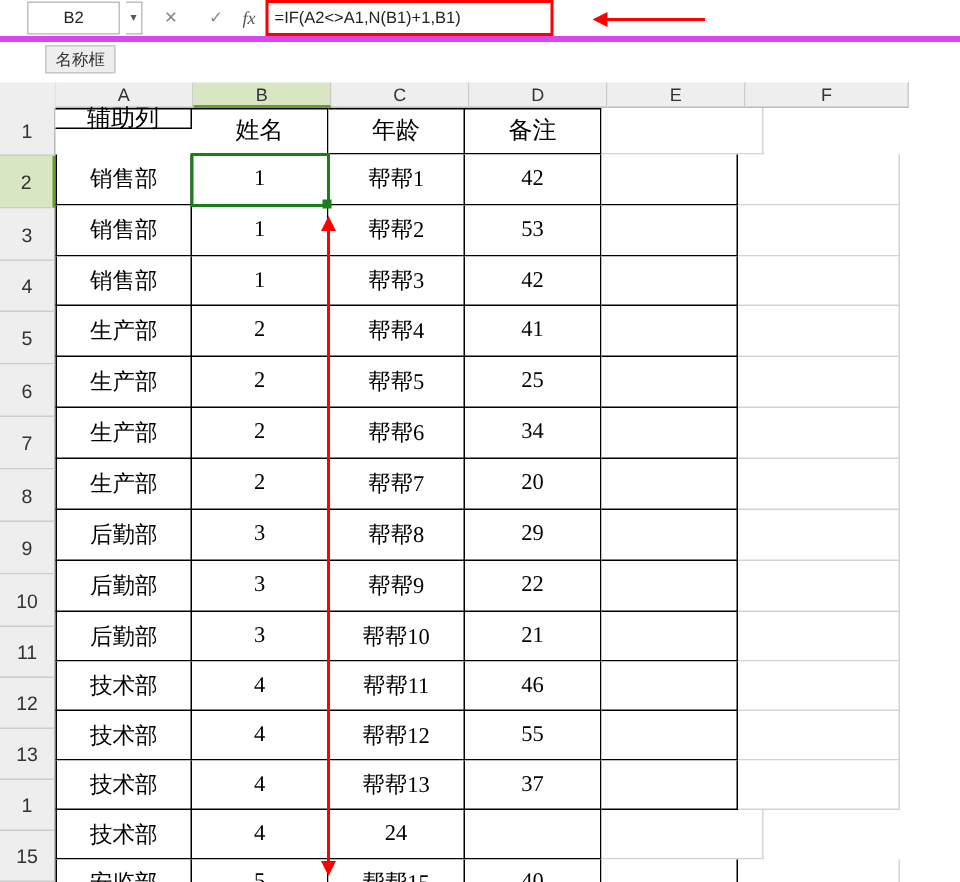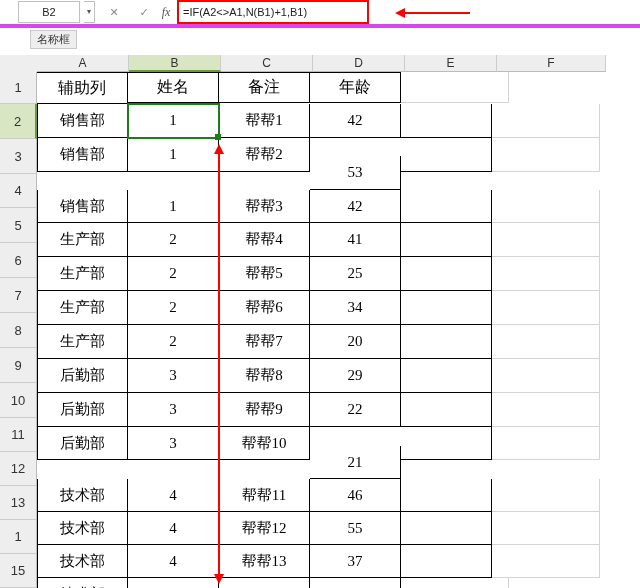--- a/index.html
+++ b/index.html
@@ -93,39 +93,39 @@
         <div class="rowh" style="height: 34px;">10</div>
         <div class="rowh" style="height: 33px;">11</div>
         <div class="rowh" style="height: 33px;">12</div>
         <div class="rowh" style="height: 33px;">13</div>
         <div class="rowh" style="height: 33px;">1</div>
         <div class="rowh" style="height: 33px;">15</div>
       </div>
 
     <div class="grid" id="grid">
         <div class="row header">
-          <div class="cell wB bthick-t bthick-b bthick-r" style="height: 32px;">辅助列</div>
+          <div class="cell wB bthick-t bthick-b bthick-r" style="height: 14px;">辅助列</div>
           <div class="cell wC bthick-t bthick-b bthick-r" style="height: 31px;">姓名</div>
+          <div class="cell wD bthick-t bthick-b bthick-r" style="height: 31px;">年龄</div>
           <div class="cell wE bthick-t bthick-b bthick-r" style="height: 31px;">备注</div>
-          <div class="cell wD bthick-t bthick-b bthick-r" style="height: 31px;">年龄</div>
           <div class="cell wF" style="height: 31px;"></div>
         </div>
         <div class="row">
           <div class="cell wA bthick-b bthick-l bthick-r" style="height: 34px;">销售部</div>
           <div class="cell wB bthick-b bthick-r active" style="height: 34px;">1<div class="fillhandle"></div></div>
           <div class="cell wC bthick-b bthick-r" style="height: 34px; text-align: center;">帮帮1</div>
           <div class="cell wD bthick-b bthick-r" style="height: 34px;">42</div>
           <div class="cell wE bthick-b bthick-r" style="height: 34px;"></div>
           <div class="cell wF" style="height: 34px;"></div>
         </div>
         <div class="row">
           <div class="cell wA bthick-b bthick-l bthick-r" style="height: 34px;">销售部</div>
           <div class="cell wB bthick-b bthick-r" style="height: 34px;">1</div>
           <div class="cell wC bthick-b bthick-r" style="height: 34px;">帮帮2</div>
-          <div class="cell wD bthick-b bthick-r" style="height: 34px; margin-top: 18px;">53</div>
+          <div class="cell wD bthick-b bthick-r" style="height: 34px;">53</div>
           <div class="cell wE bthick-b bthick-r" style="height: 34px;"></div>
           <div class="cell wF" style="height: 34px;"></div>
         </div>
         <div class="row">
           <div class="cell wA bthick-b bthick-l bthick-r" style="height: 33px;">销售部</div>
           <div class="cell wB bthick-b bthick-r" style="height: 33px;">1</div>
           <div class="cell wC bthick-b bthick-r" style="height: 33px;">帮帮3</div>
           <div class="cell wD bthick-b bthick-r" style="height: 33px;">42</div>
           <div class="cell wE bthick-b bthick-r" style="height: 33px;"></div>
           <div class="cell wF" style="height: 33px;"></div>
@@ -175,21 +175,21 @@
           <div class="cell wB bthick-b bthick-r" style="height: 34px;">3</div>
           <div class="cell wC bthick-b bthick-r" style="height: 34px;">帮帮9</div>
           <div class="cell wD bthick-b bthick-r" style="height: 34px;">22</div>
           <div class="cell wE bthick-b bthick-r" style="height: 34px;"></div>
           <div class="cell wF" style="height: 34px;"></div>
         </div>
         <div class="row">
           <div class="cell wA bthick-b bthick-l bthick-r" style="height: 33px;">后勤部</div>
           <div class="cell wB bthick-b bthick-r" style="height: 33px;">3</div>
           <div class="cell wC bthick-b bthick-r" style="height: 33px;">帮帮10</div>
-          <div class="cell wD bthick-b bthick-r" style="height: 33px; margin-top: 19px;">21</div>
+          <div class="cell wD bthick-b bthick-r" style="height: 33px;">21</div>
           <div class="cell wE bthick-b bthick-r" style="height: 33px;"></div>
           <div class="cell wF" style="height: 33px;"></div>
         </div>
         <div class="row">
           <div class="cell wA bthick-b bthick-l bthick-r" style="height: 33px;">技术部</div>
           <div class="cell wB bthick-b bthick-r" style="height: 33px;">4</div>
           <div class="cell wC bthick-b bthick-r" style="height: 33px; text-align: center;">帮帮11</div>
           <div class="cell wD bthick-b bthick-r" style="height: 33px;">46</div>
           <div class="cell wE bthick-b bthick-r" style="height: 33px;"></div>
           <div class="cell wF" style="height: 33px;"></div>

